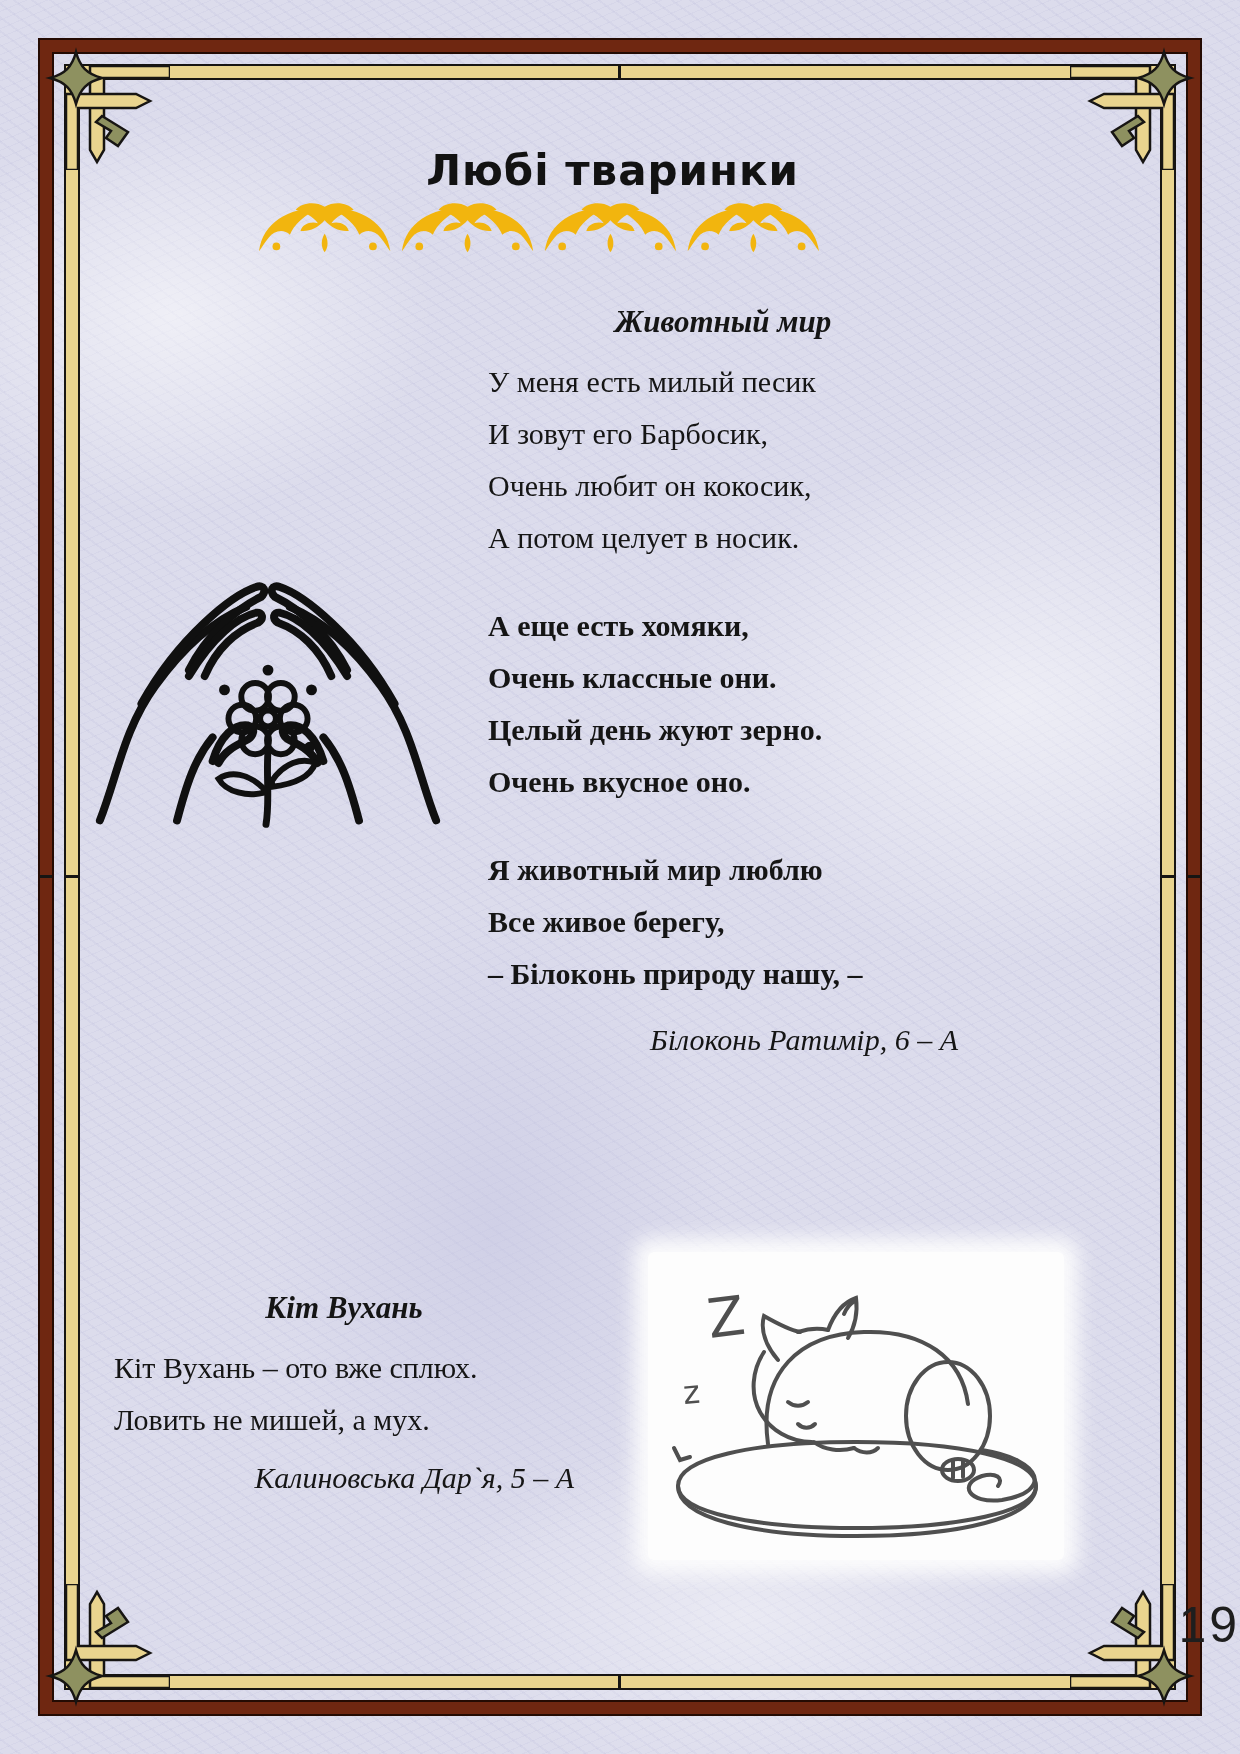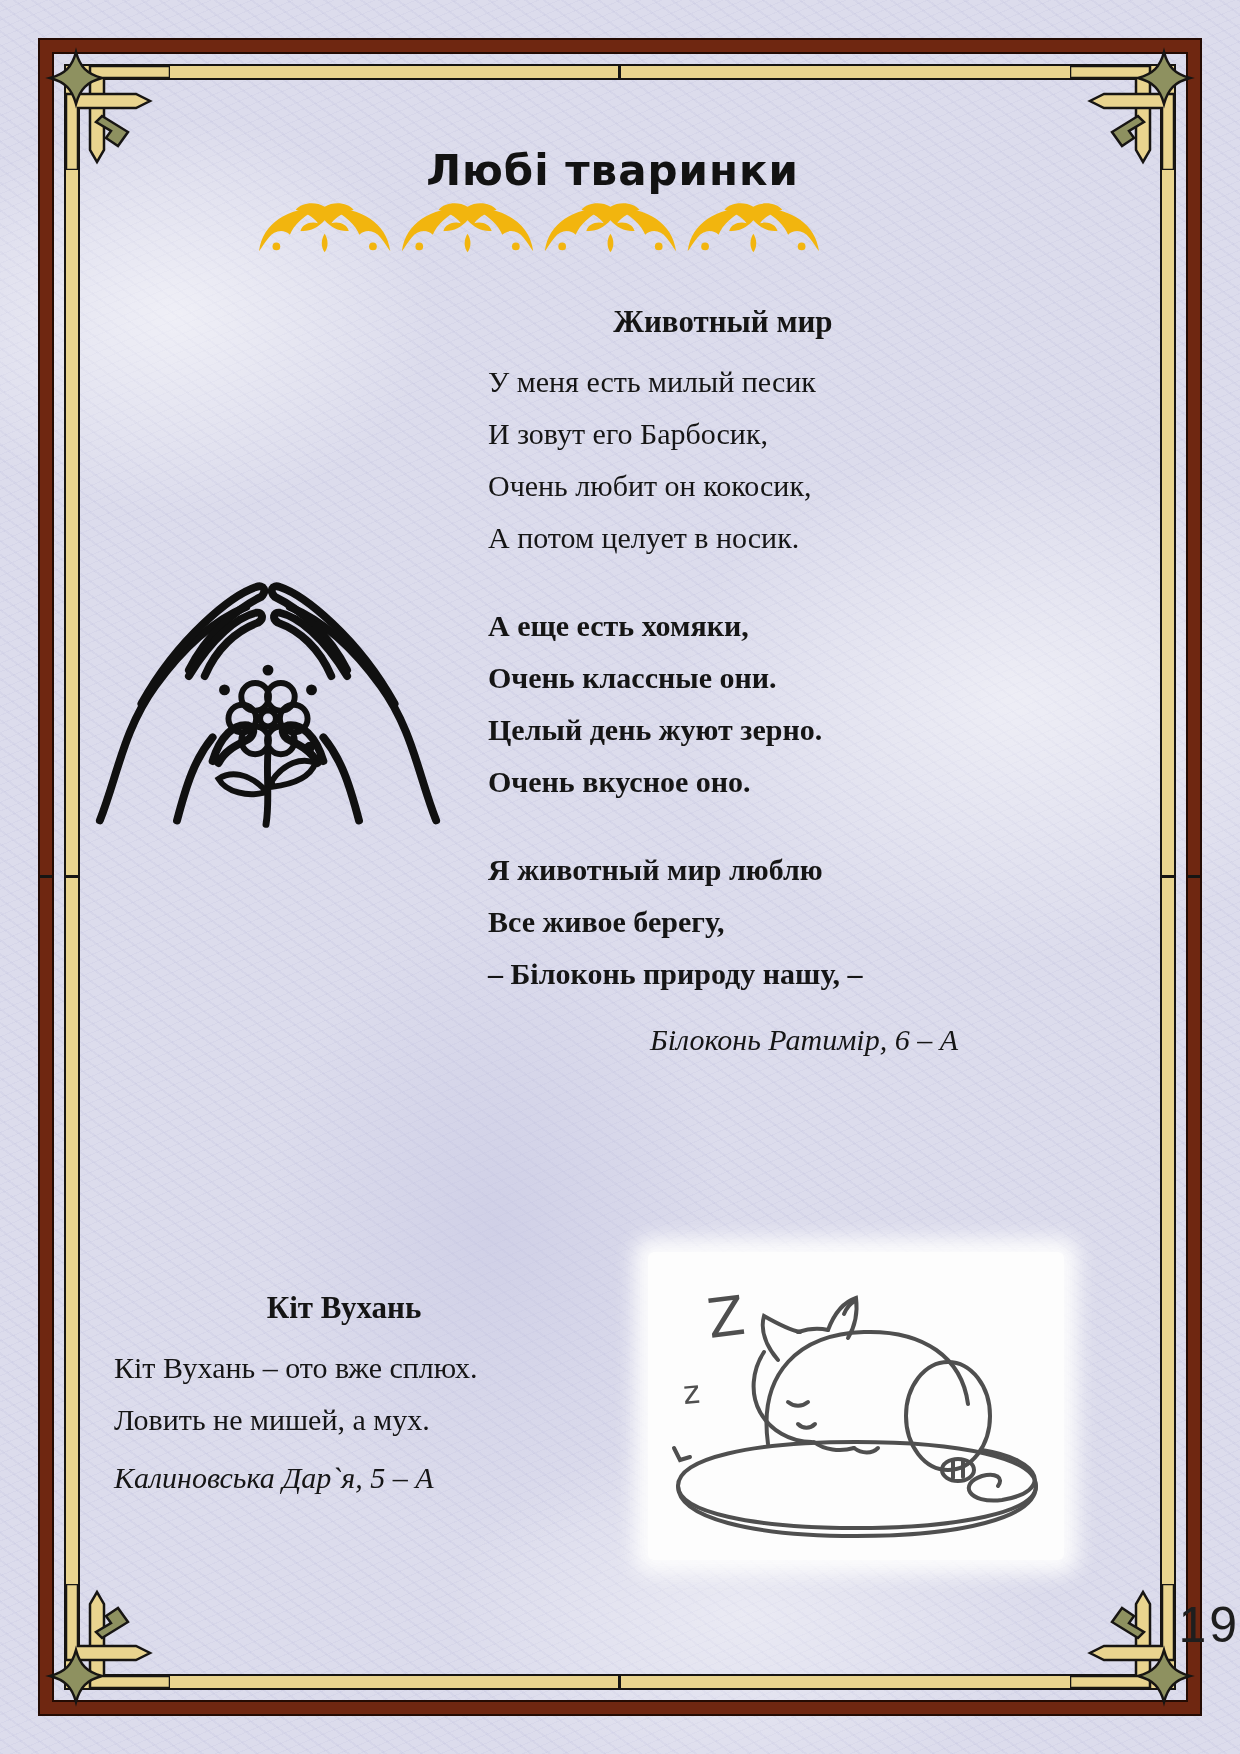--- a/index.html
+++ b/index.html
@@ -28,28 +28,28 @@
   .corner.tr{right:40px;top:40px;transform:scaleX(-1);}
   .corner.bl{left:40px;bottom:40px;transform:scaleY(-1);}
   .corner.br{right:40px;bottom:40px;transform:scale(-1,-1);}
   
   .main-title{position:absolute;top:146px;left:50%;transform:translateX(-52%);
     font-family:"DejaVu Sans",sans-serif;font-weight:bold;font-size:42px;
     letter-spacing:1px;color:#121212;white-space:nowrap;text-align:center;}
   .divider{position:absolute;left:243px;top:201px;width:592px;height:56px;}
   
   .poem{position:absolute;font-size:30px;line-height:52px;}
-  .poem .ptitle{font-weight:bold;text-align:center;font-size:31px;margin-bottom:8px;}
+  .poem .ptitle{font-weight:bold;font-style:italic;text-align:center;font-size:31px;margin-bottom:8px;}
   .poem .line{white-space:nowrap;}
   .poem .stanza + .stanza{margin-top:36px;font-weight:bold;}
   .poem .author{font-style:italic;margin-top:14px;font-size:30px;}
   #poem1{left:488px;top:296px;width:470px;}
   #poem1 .author{text-align:right;font-style:italic;}
   #poem2{left:114px;top:1282px;width:460px;}
-  #poem2 .author{text-align:left;margin-top:6px;font-style:italic;}
+  #poem2 .author{text-align:right;margin-top:6px;font-style:italic;}
   
   .hands{position:absolute;left:90px;top:524px;width:356px;height:312px;}
   .cat-panel{position:absolute;left:648px;top:1252px;width:416px;height:308px;background:#fdfdfd;
     border-radius:6px;box-shadow:0 0 20px 14px rgba(253,253,253,.95);}
   .cat-panel svg{display:block;}
   .zz{font-family:"DejaVu Sans",sans-serif;fill:#4f4f4f;}
   
   .page-number{position:absolute;top:1596px;left:0;width:100%;text-align:right;
     font-family:"Liberation Sans",sans-serif;font-weight:normal;font-size:50px;
     letter-spacing:3px;color:#1e1e1e;}

